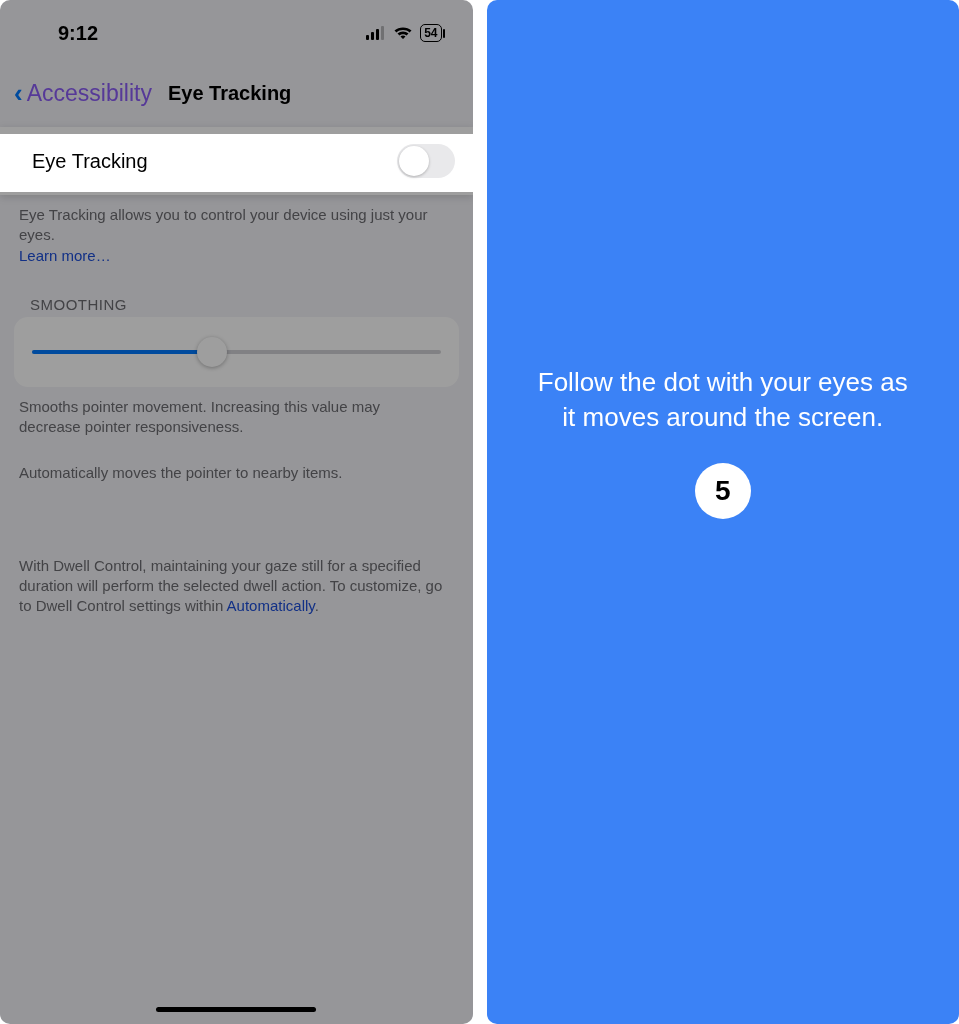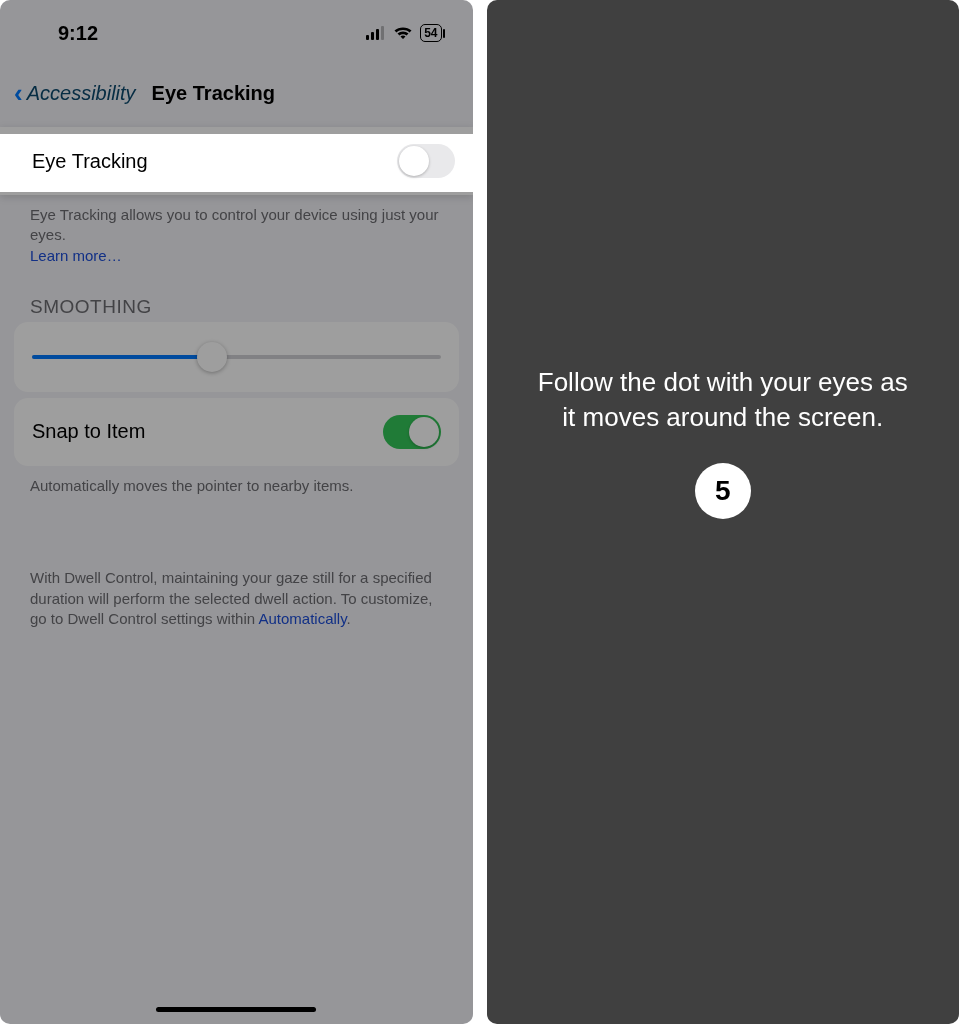--- a/index.html
+++ b/index.html
@@ -6,47 +6,47 @@
   html, body { width: 959px; height: 1024px; background: #fff; font-family: -apple-system, BlinkMacSystemFont, "Helvetica Neue", Arial, sans-serif; }
   .wrap { display: flex; gap: 14px; padding: 0; width: 959px; height: 892px; }
   .phone {
     position: relative;
     border-radius: 10px;
     overflow: hidden;
     height: 1024px;
     flex: 1;
   }
   .phone-left { background: #f2f2f7; }
-  .phone-right { background: #404040; display: flex; align-items: center; justify-content: center; }
+  .phone-right { background: #3b82f6; display: flex; align-items: center; justify-content: center; }
 
   
   .dim { position: absolute; left: 0; right: 0; background: rgba(0,0,0,0.38); pointer-events: none; }
   .dim-top { top: 0; height: 134px; }
   .dim-bottom { top: 192px; bottom: 0; }
 
   
   .status { display:flex; justify-content:space-between; align-items:center; padding: 16px 28px 0 28px; height: 50px; font-weight:600; font-size:20px; }
   .status-time { padding-left: 30px; }
   .status-icons { display:flex; align-items:center; gap:7px; }
   .battery-box { display:flex; align-items:center; gap:2px; border:1.5px solid #000; border-radius:5px; padding:1px 3px; font-size:12px; font-weight:700; }
   .battery-tip { width:2px; height:9px; background:#000; border-radius:1px; }
 
   
   .nav { display:flex; align-items:center; gap:6px; padding: 28px 14px 18px 14px; }
   .back-chevron { color:#007aff; font-size:26px; font-weight:600; margin-right: -2px; }
-  .back-label { color:#0c4a6e; font-size:20px;font-style:italic; }
+  .back-label { color:#8b5cf6; font-size:23px; }
   .nav-title { color:#000; font-size:20px; font-weight:600; margin-left:10px; }
 
   
   .cell { background:#fff; padding: 17px 18px; display:flex; align-items:center; justify-content:space-between; font-size:20px; color:#000; border-radius:14px; margin: 0 14px; }
   .cell-highlight { background:#fff; margin:0; border-radius:0; padding: 17px 18px 17px 32px; box-shadow: 0 2px 8px rgba(0,0,0,0.15); }
-  .cell + .footer, .footer { color:#6d6d72; font-size:15px; line-height:1.35; padding: 10px 30px 10px 30px; }
+  .cell + .footer, .footer { color:#6d6d72; font-size:15px; line-height:1.35; padding: 10px 30px 10px 19px; }
   .footer .link { color:#1d4ed8; }
 
-  .section-header { color:#6d6d72; font-size:19px; letter-spacing:0.5px; padding: 20px 30px 4px 30px; text-transform:uppercase; }
+  .section-header { color:#6d6d72; font-size:15px; letter-spacing:0.5px; padding: 20px 30px 4px 30px; text-transform:uppercase; }
 
   
   .toggle { width:58px; height:34px; border-radius:17px; position:relative; }
   .toggle .knob { width:30px; height:30px; border-radius:50%; background:#fff; position:absolute; top:2px; box-shadow:0 1px 3px rgba(0,0,0,0.25); }
   .toggle.off { background:#e9e9eb; }
   .toggle.off .knob { left:2px; }
   .toggle.on { background:#34c759; }
   .toggle.on .knob { right:2px; }
 
   
@@ -117,28 +117,23 @@
     </div>
 
     <div class="section-header">SMOOTHING</div>
     <div class="slider-cell">
       <div class="slider">
         <div class="track track-bg"></div>
         <div class="track track-fill"></div>
         <div class="slider-knob"></div>
       </div>
     </div>
+    <div class="footer">Smooths pointer movement. Increasing this value may decrease pointer responsiveness.</div>
 
     <div class="spacer-sm"></div>
-    <div class="cell">
-      <span>Snap to Item</span>
-      <span class="toggle on">
-          <span class="knob"></span>
-        </span>
-    </div>
     <div class="footer">Automatically moves the pointer to nearby items.</div>
 
     <div class="spacer-sm"></div>
     <div class="footer">&nbsp;</div>
 
     <div class="spacer-sm"></div>
     <div class="footer">
       <span>With Dwell Control, maintaining your gaze still for a specified duration will perform the selected dwell action. To customize, go to Dwell Control settings within </span><span class="link">Automatically</span><span>.</span>
     </div>
 

